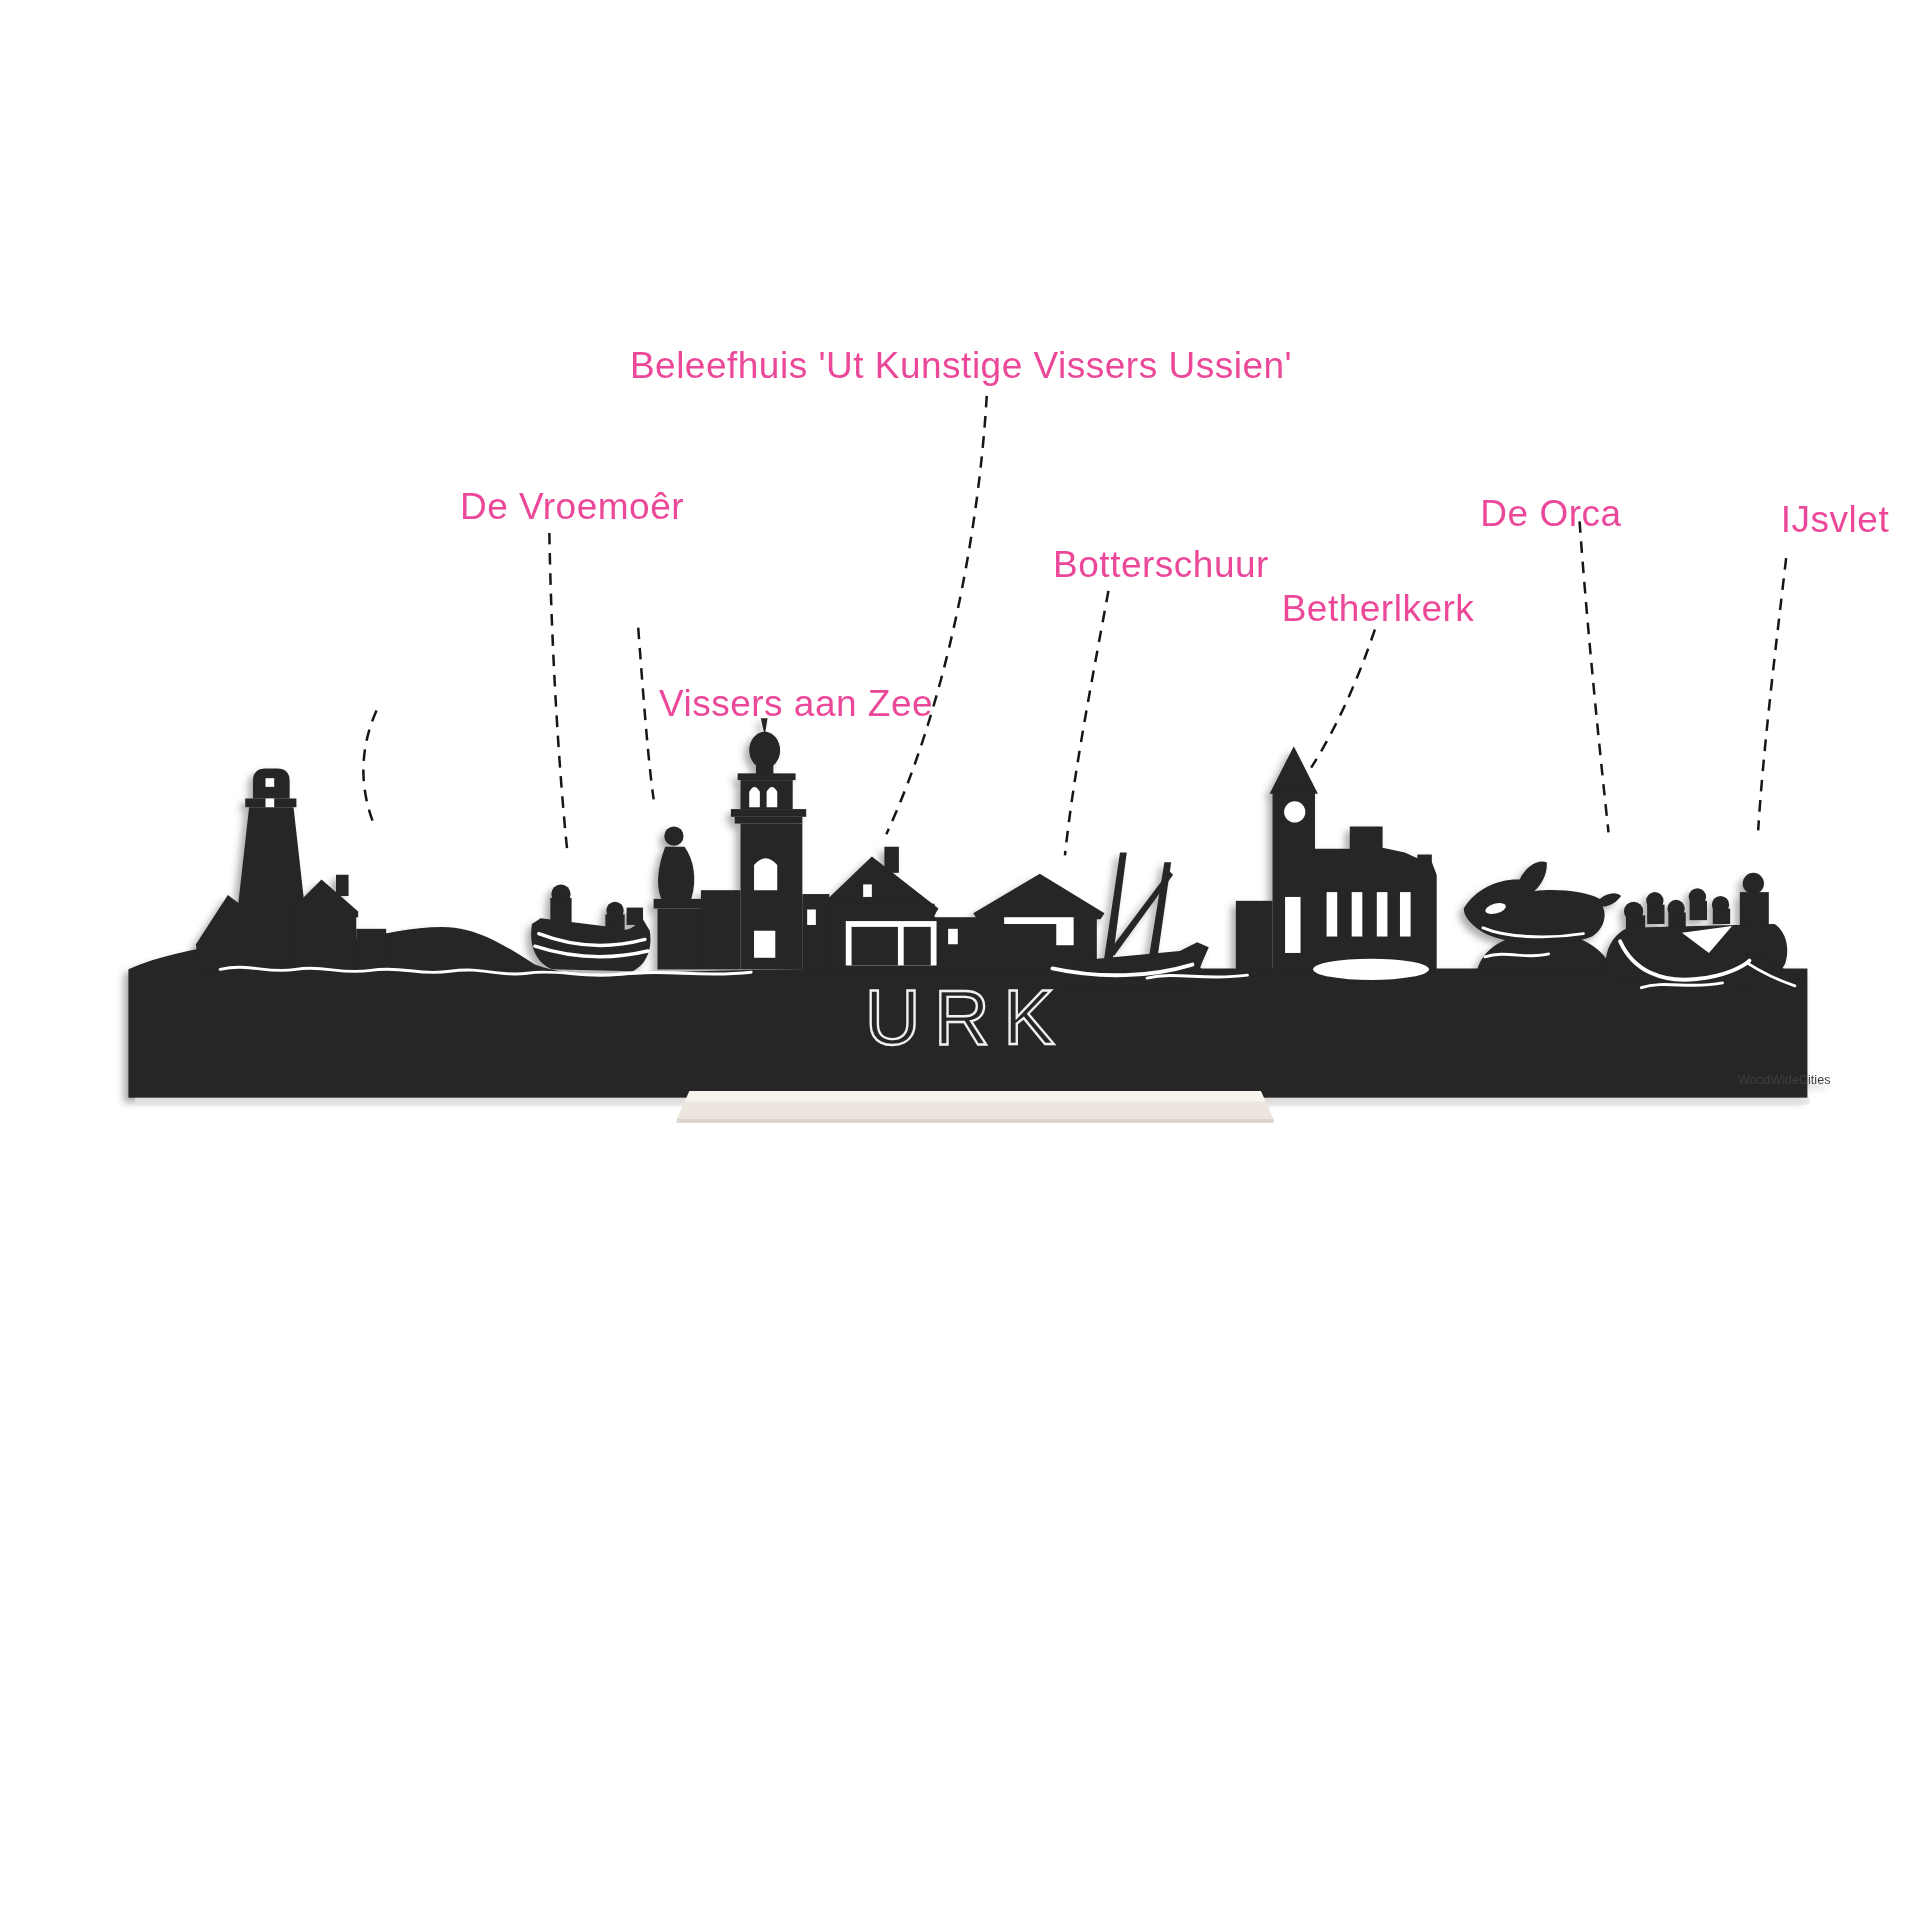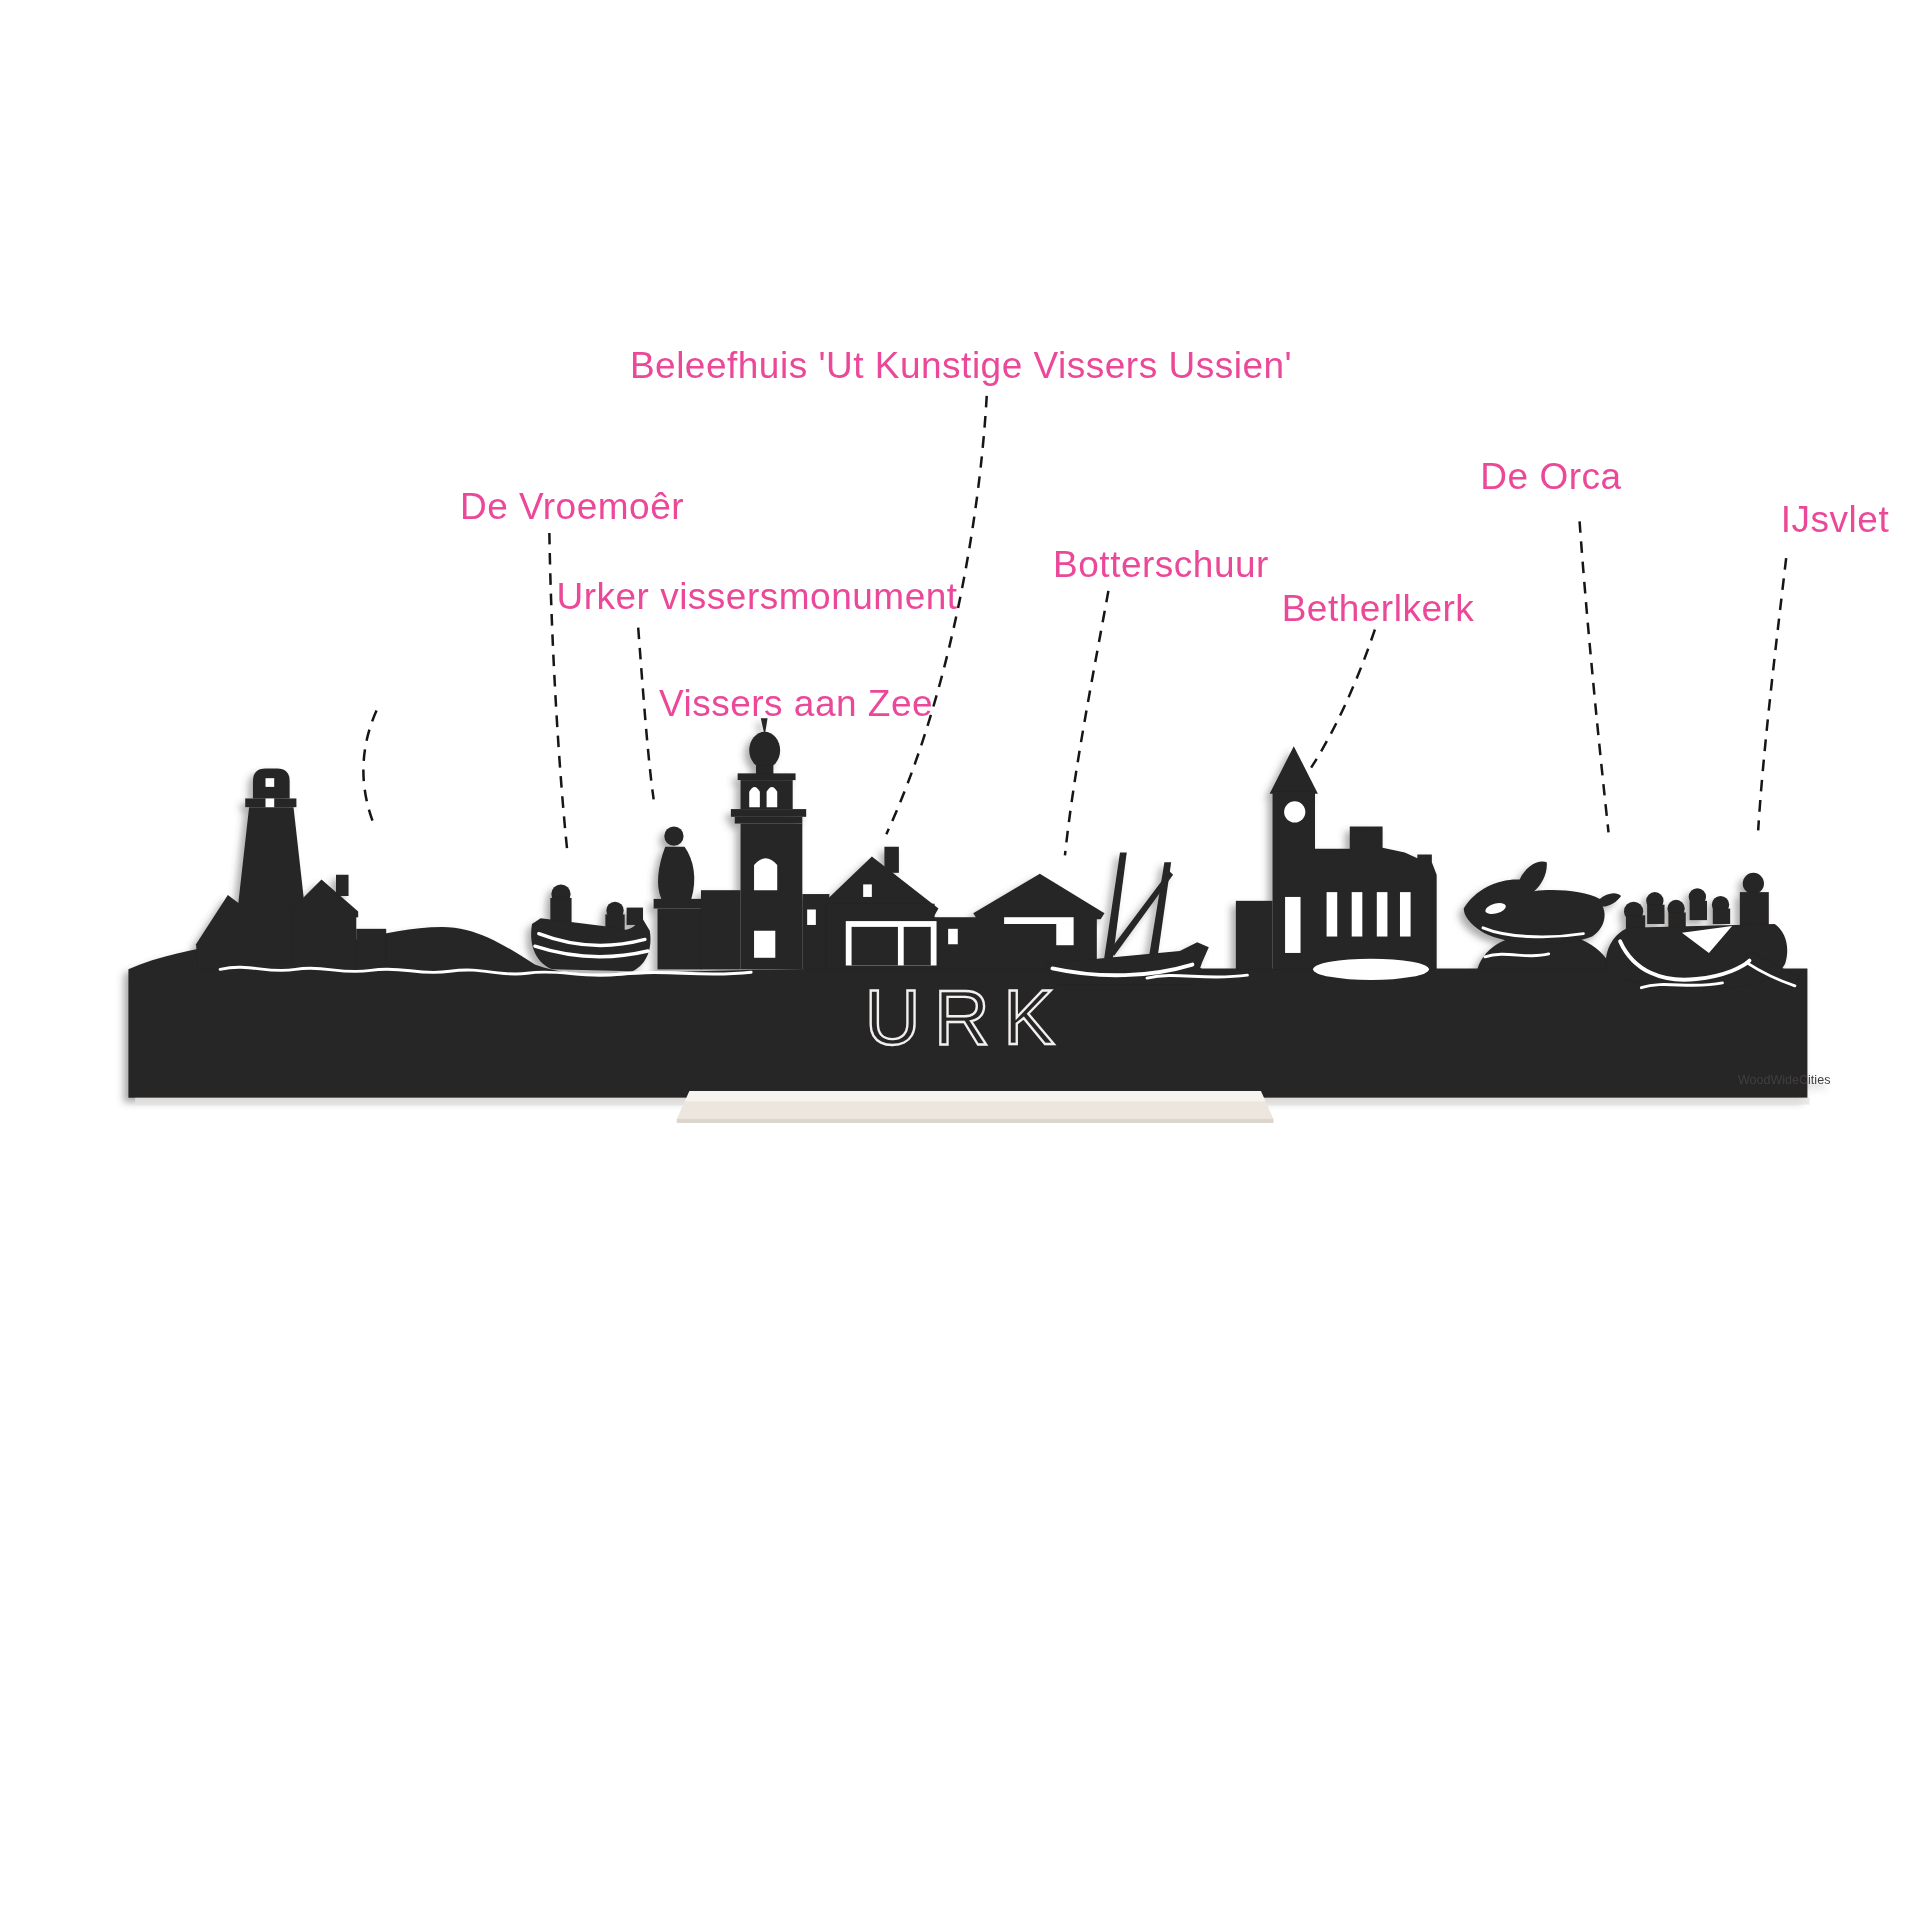--- a/index.html
+++ b/index.html
@@ -8,26 +8,25 @@
   .skyline-svg{position:absolute;left:0;top:0;}
   .callout{position:absolute;transform:translateX(-50%);white-space:nowrap;
            font-size:37px;color:#ec4899;letter-spacing:0.5px;line-height:1.1;}
 </style>
 </head>
 <body>
 
 <div class="stage">
 
   <div class="callout" style="left:572px;top:487px">De Vroemoêr</div>
-  <div class="callout" style="left:757px;top:577px">Urker vissersmonument</div>
   <div class="callout" style="left:796px;top:684px">Vissers aan Zee</div>
   <div class="callout" style="left:961px;top:346px">Beleefhuis 'Ut Kunstige Vissers Ussien'</div>
   <div class="callout" style="left:1161px;top:545px">Botterschuur</div>
   <div class="callout" style="left:1378px;top:589px">Betherlkerk</div>
-  <div class="callout" style="left:1551px;top:457px">De Orca</div>
+  <div class="callout" style="left:1551px;top:494px">De Orca</div>
   <div class="callout" style="left:1835px;top:500px">IJsvlet</div>
 
   <svg class="skyline-svg" width="1931" height="1931" viewBox="0 0 2000 2000">
     <defs>
       <filter id="ds" x="-5%" y="-5%" width="112%" height="112%">
         <feDropShadow dx="-5" dy="5" stdDeviation="4" flood-color="#4a4a4a" flood-opacity="0.45"></feDropShadow>
       </filter>
     </defs>
 
     <g fill="none" stroke="#161616" stroke-width="2.6" stroke-dasharray="12 9">

